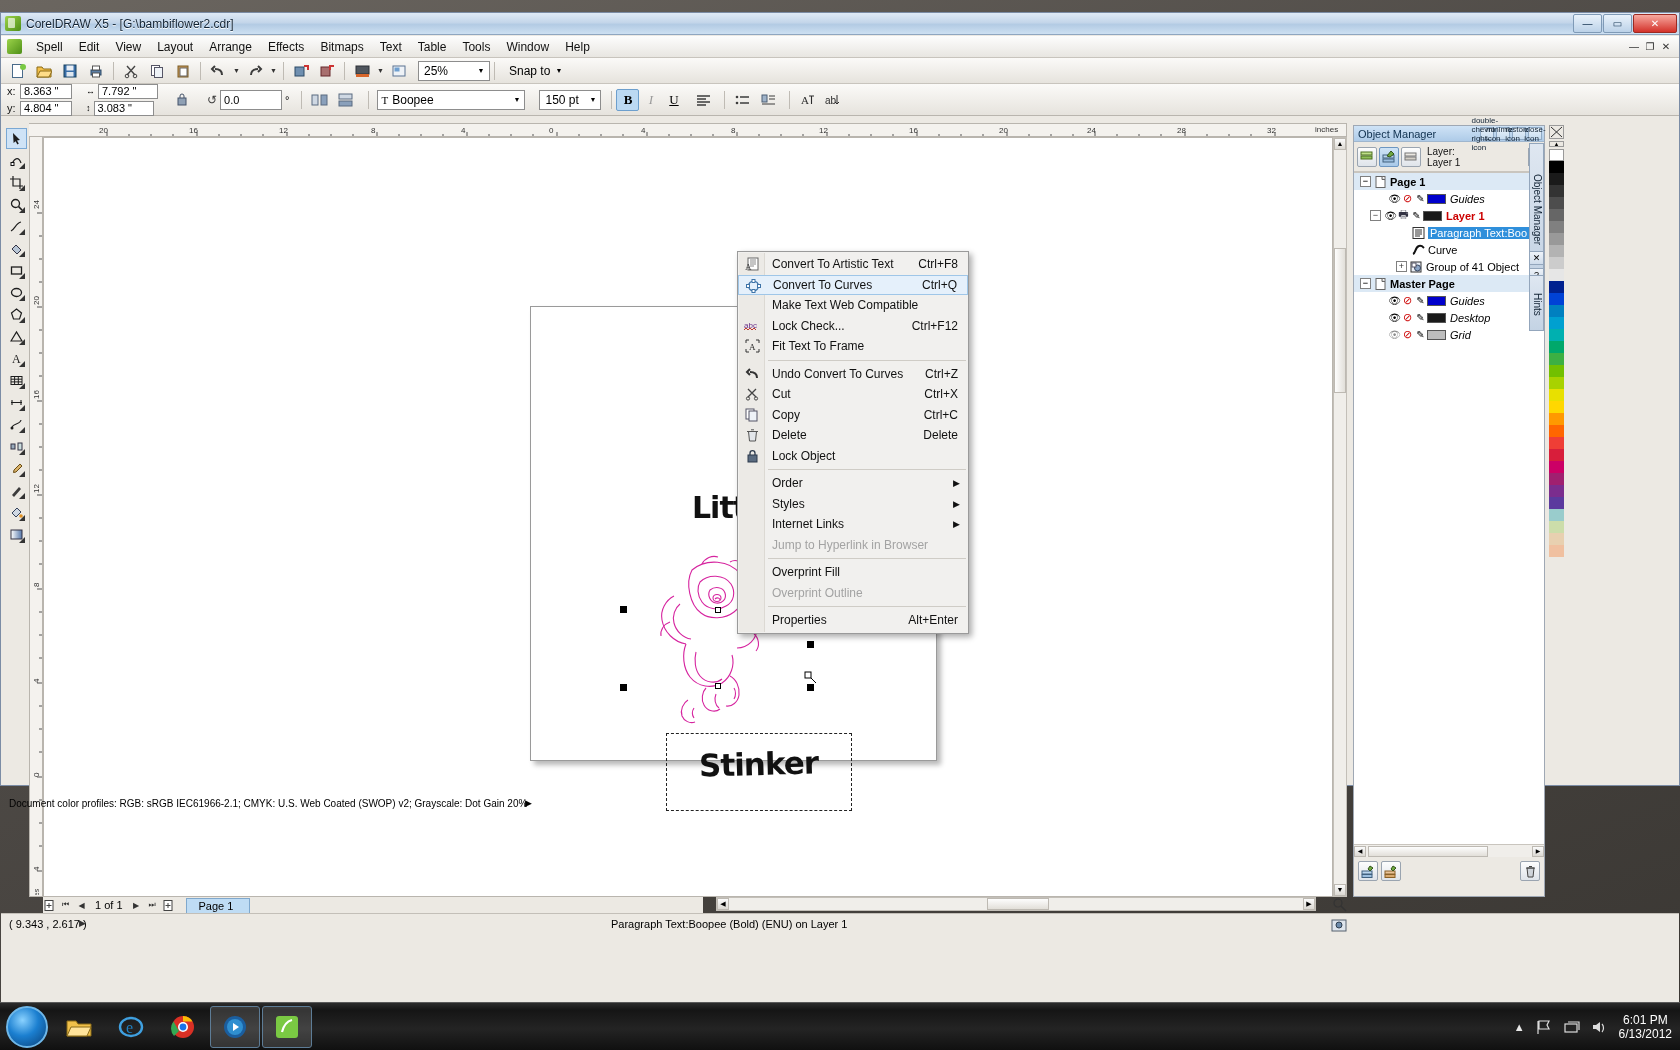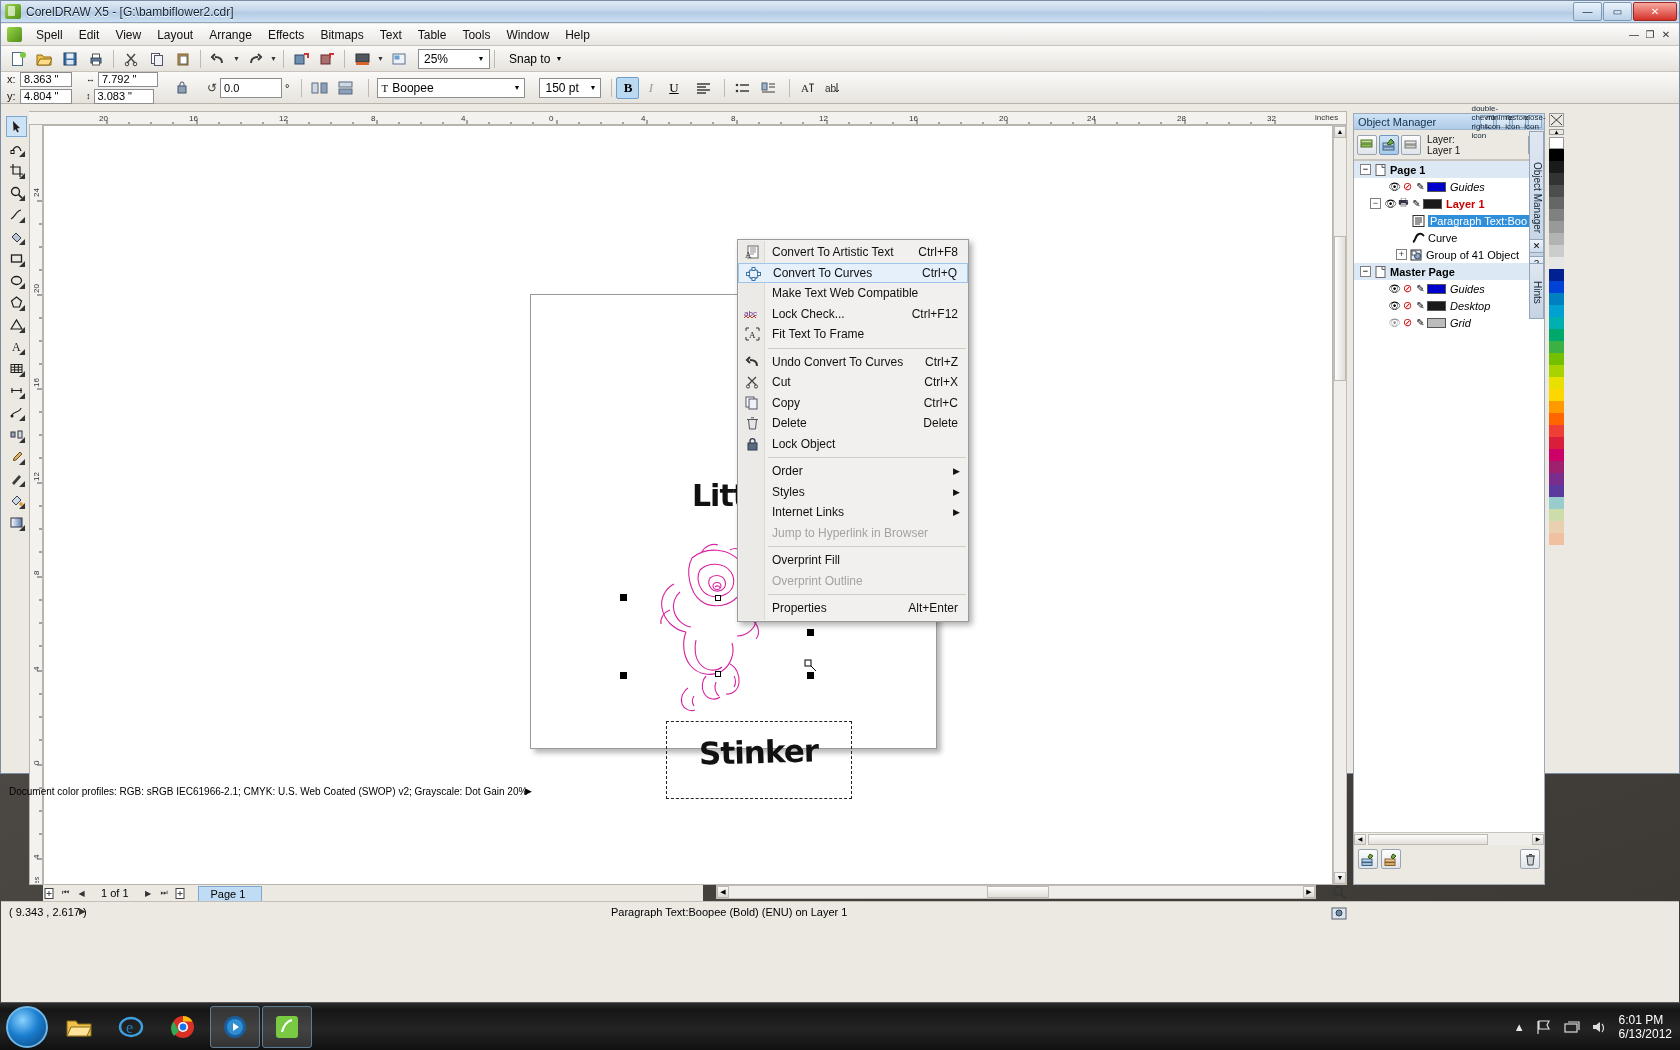--- a/index.html
+++ b/index.html
@@ -9,21 +9,21 @@
     font-family:"Liberation Sans", sans-serif; font-size:12px;
     background:#d6d3ce; position:relative;
   }
   .abs { position:absolute; }
 
   
   #desktop { left:0; top:0; width:1680px; height:1050px;
     background:linear-gradient(160deg,#6b6660 0%, #4e4a46 40%, #3a3733 100%); }
 
   
-  #app { left:0; top:0; width:1680px; height:774px; background:#ece9e3;
+  #app { left:0; top:12px; width:1680px; height:774px; background:#ece9e3;
     border:1px solid #7b8ca5; }
 
   
   #titlebar { left:0; top:0; width:1678px; height:22px;
     background:linear-gradient(180deg,#dfeaf6 0%, #c4d6ea 45%, #b3cbe4 55%, #cde0f2 100%);
     border-bottom:1px solid #8fa6c0; display:flex; align-items:center; }
   #titlebar .tb-icon { width:16px; height:15px; margin:0 5px 0 4px;
     background:linear-gradient(135deg,#9cd34a,#4e8f17); border-radius:2px;
     position:relative; }
   #titlebar .tb-icon:after{content:"";position:absolute;left:3px;top:2px;width:7px;height:10px;
@@ -213,21 +213,21 @@
     background:linear-gradient(180deg,#2c2c2c 0%, #151515 15%, #242424 55%, #101010 100%);
     border-top:1px solid #5a5a5a; display:flex; align-items:center; }
   .tb-orb { width:42px; height:42px; border-radius:50%; margin:0 6px;
     background:radial-gradient(circle at 38% 32%, #8ad2ff 0%, #1b7fd0 45%, #0a3f76 100%);
     border:2px solid #6fb7e8; }
   .tb-app { width:50px; height:42px; display:flex; align-items:center;
     justify-content:center; margin-right:2px; border-radius:3px; }
   .tb-app.act { background:rgba(255,255,255,.14); border:1px solid #5d7c96; }
   .tray { margin-left:auto; display:flex; align-items:center; gap:10px;
     color:#e9e9e9; padding-right:8px; font-size:11px; }
-  .clock { line-height:14px; font-size:12px; color:#fff; }
+  .clock { text-align:center; line-height:14px; font-size:12px; color:#fff; }
 </style>
 </head>
 <body>
 
 <div id="desktop" class="abs"></div>
 
 <div id="app" class="abs">
 
   <div id="titlebar" class="abs">
     <div class="tb-icon"></div>
@@ -662,21 +662,21 @@
 
   <div id="pagenav" class="abs">
     <div class="pn-btn">
       <svg width="11" height="11">
           <rect x="1" y="0.5" width="8" height="10" fill="#fff" stroke="#444"></rect>
           <path d="M5 3v5M2.5 5.5h5" stroke="#444"></path>
         </svg>
     </div>
     <div class="pn-btn">⏮</div>
     <div class="pn-btn">◀</div>
-    <span style="margin:0 10px">1 of 1</span>
+    <span style="margin:0 4px">1 of 1</span>
     <div class="pn-btn">▶</div>
     <div class="pn-btn">⏭</div>
     <div class="pn-btn">
       <svg width="11" height="11">
           <rect x="1" y="0.5" width="8" height="10" fill="#fff" stroke="#444"></rect>
           <path d="M5 3v5M2.5 5.5h5" stroke="#444"></path>
         </svg>
     </div>
     <div class="page-tab" style="margin-left:8px">Page 1</div>
   </div>

